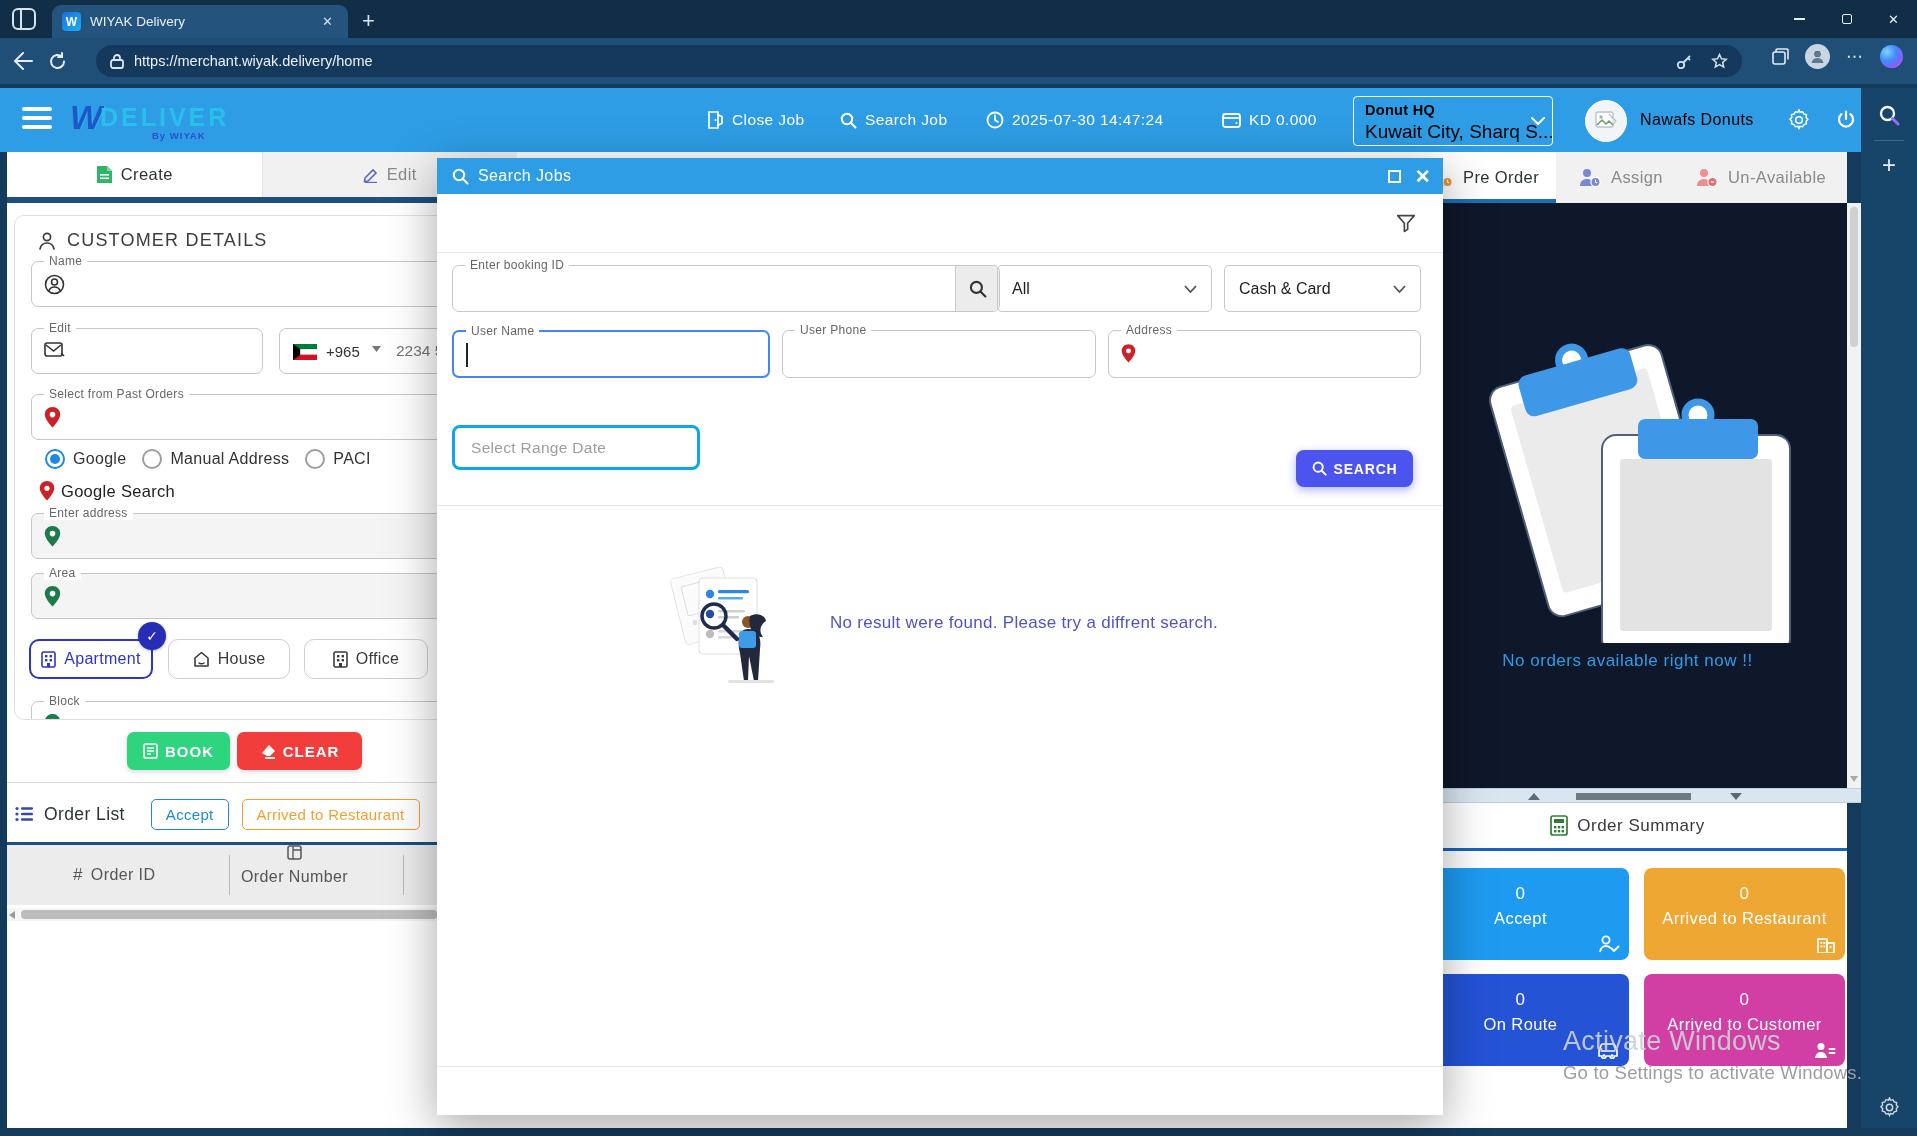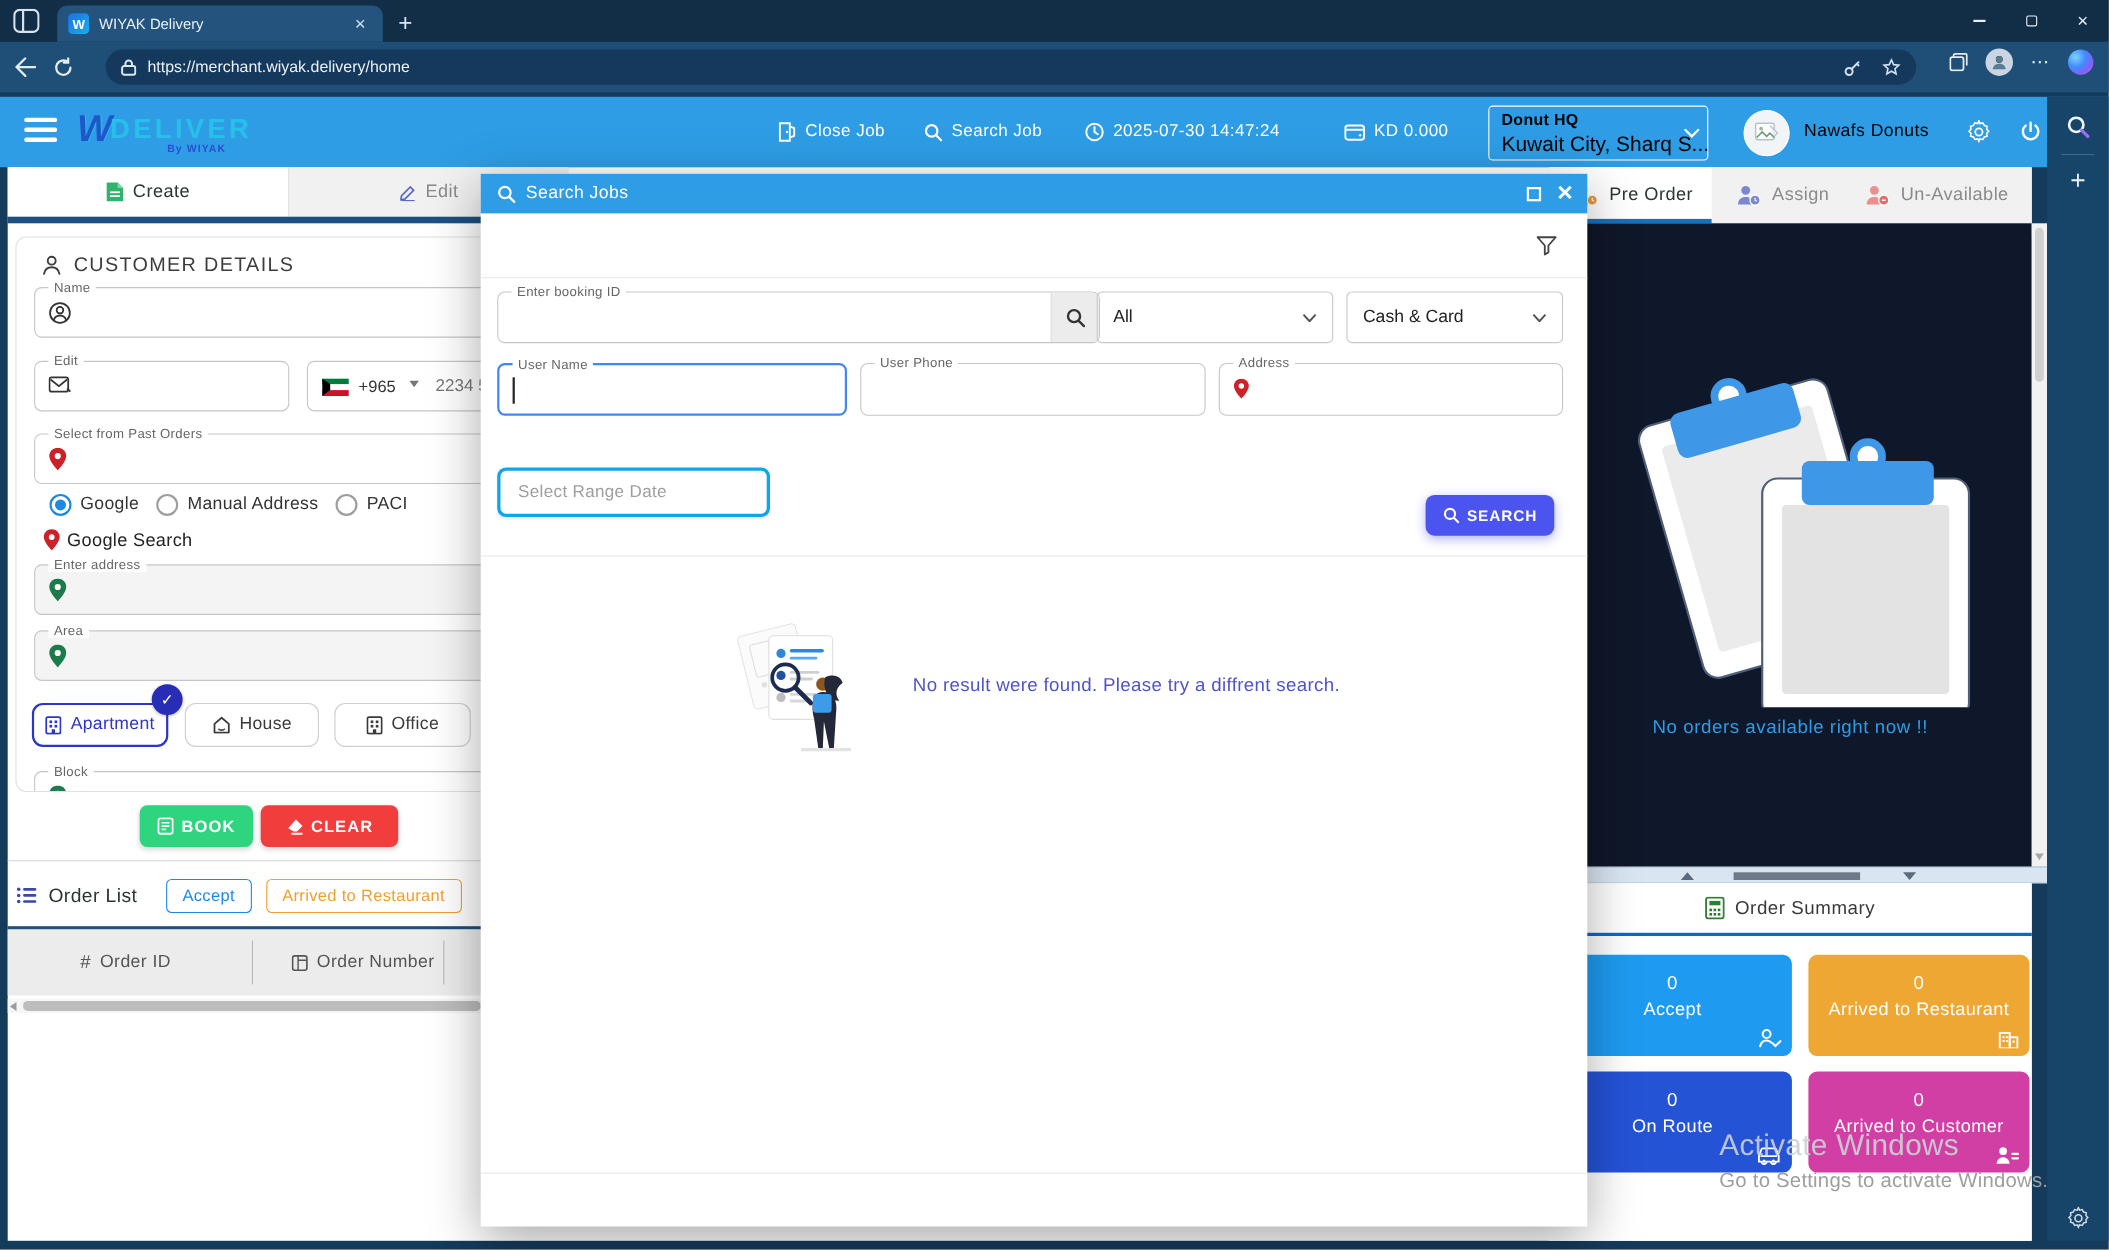--- a/index.html
+++ b/index.html
@@ -493,21 +493,21 @@
   <span class="ol-btn ol-accept">Accept</span>
   <span class="ol-btn ol-arrived">Arrived to Restaurant</span>
 </div>
 <div class="abs ol-border"></div>
 <div class="abs thead">
   <span class="th" style="left:66px;">
     <span style="font-size:17px;">#</span>
     <span>Order ID</span>
   </span>
   <span class="tdiv" style="left:222px;"></span>
-  <span class="th" style="left:258px;">
+  <span class="th" style="left:234px;flex-direction:column;">
     <svg width="15" height="15" viewBox="0 0 15 15">
         <rect x="1" y="1" width="13" height="13" rx="2" fill="none" stroke="#555" stroke-width="1.5"></rect>
         <path d="M6 1v13M6 5h8" stroke="#555" stroke-width="1.3"></path>
       </svg>
     <span>Order Number</span>
   </span>
   <span class="tdiv" style="left:396px;"></span>
 </div>
 <div class="abs hscroll">
   <span class="harrow"></span>

